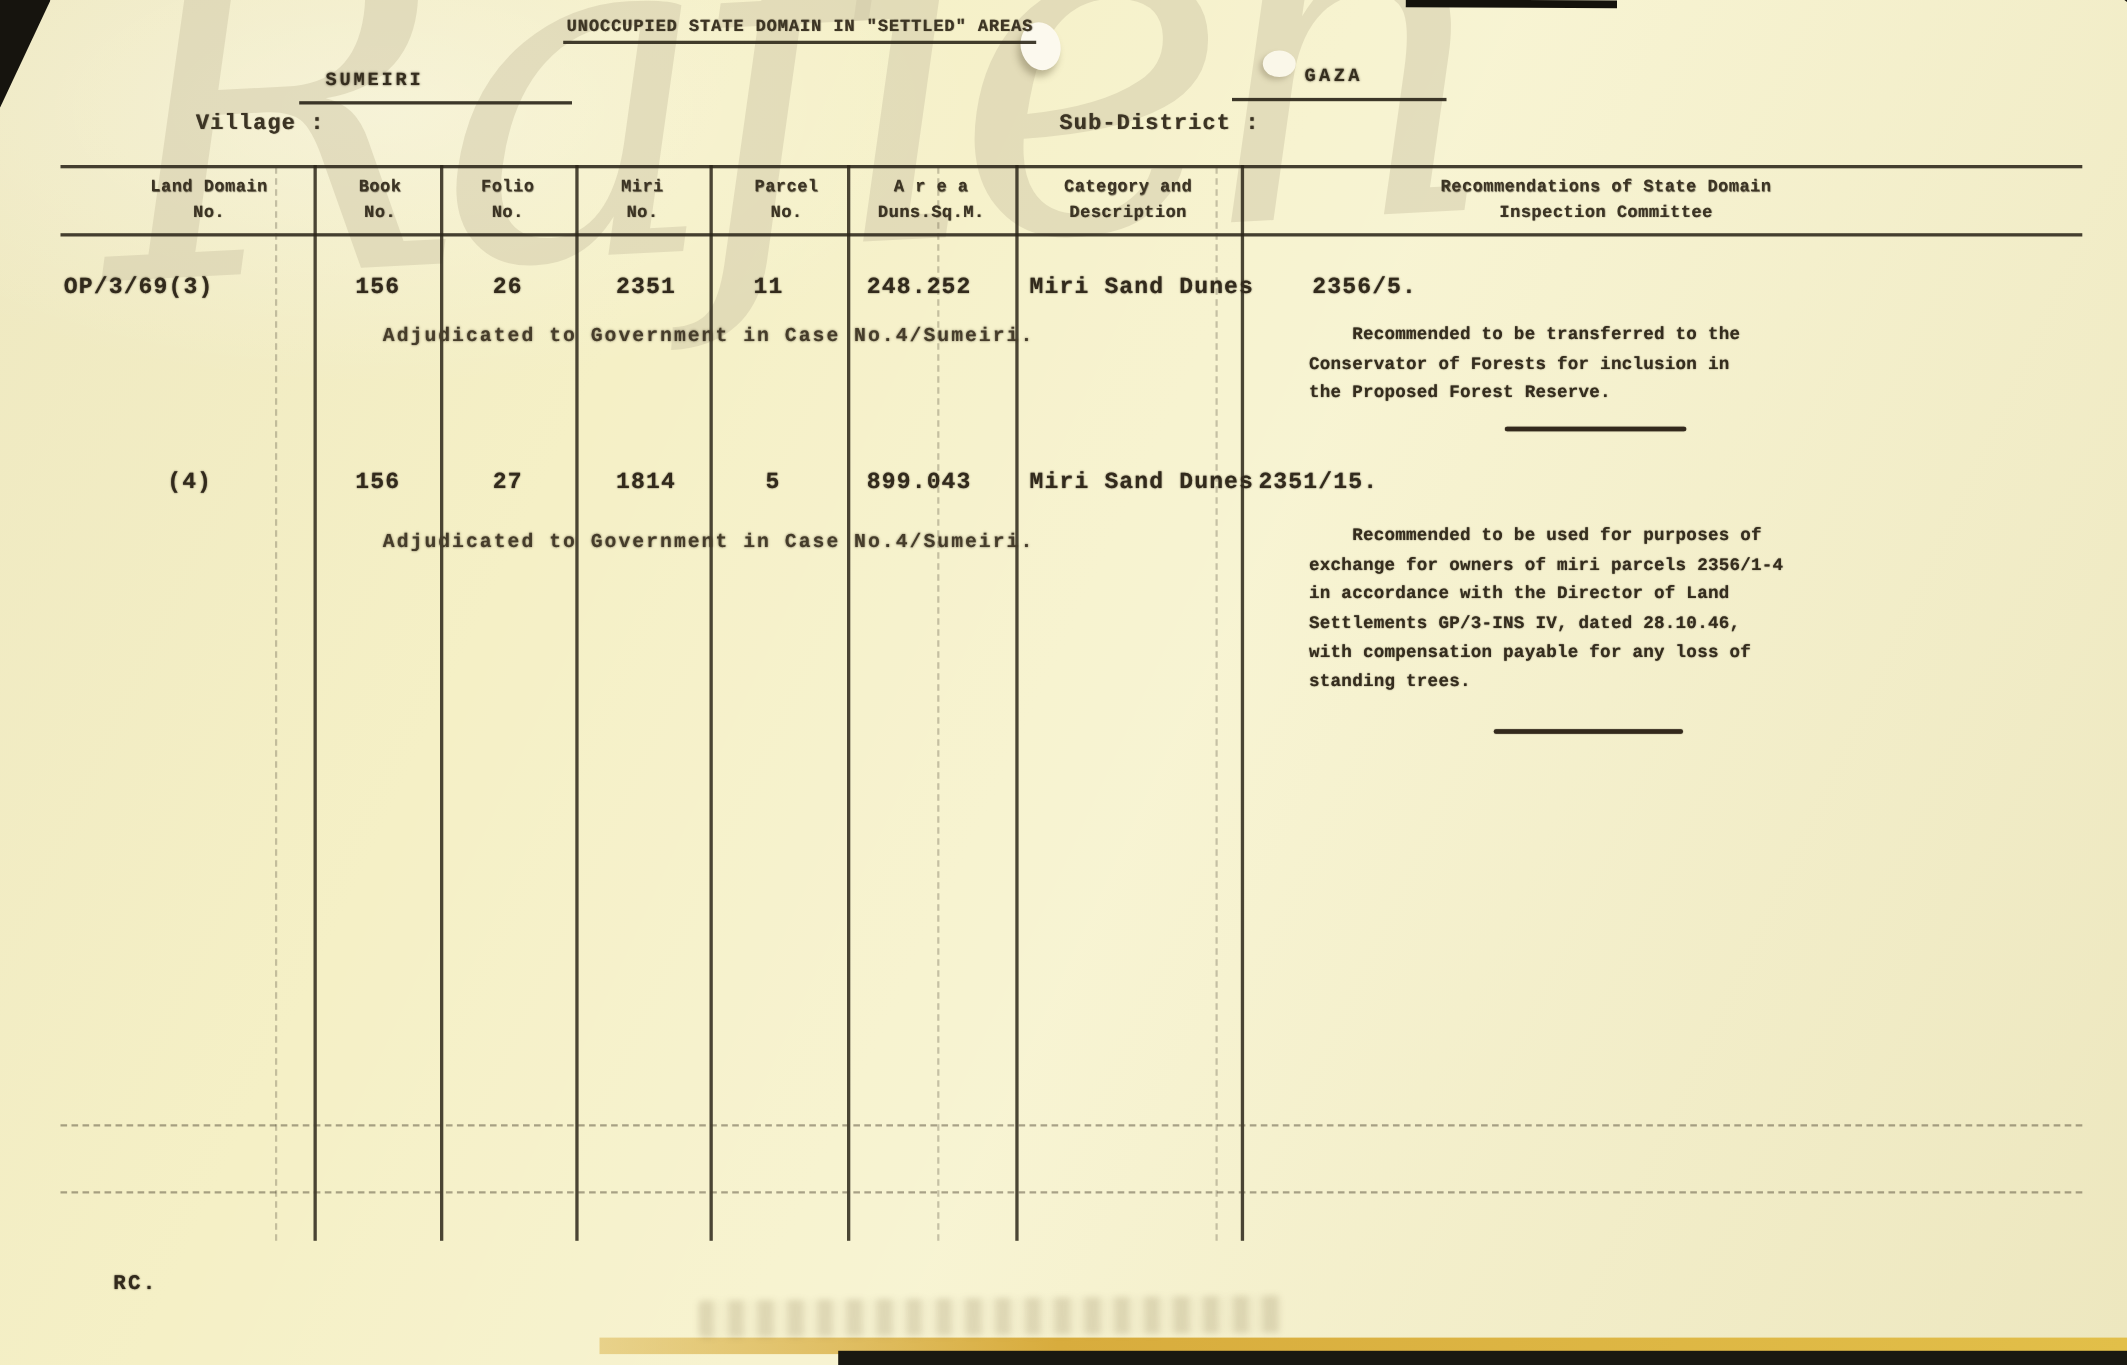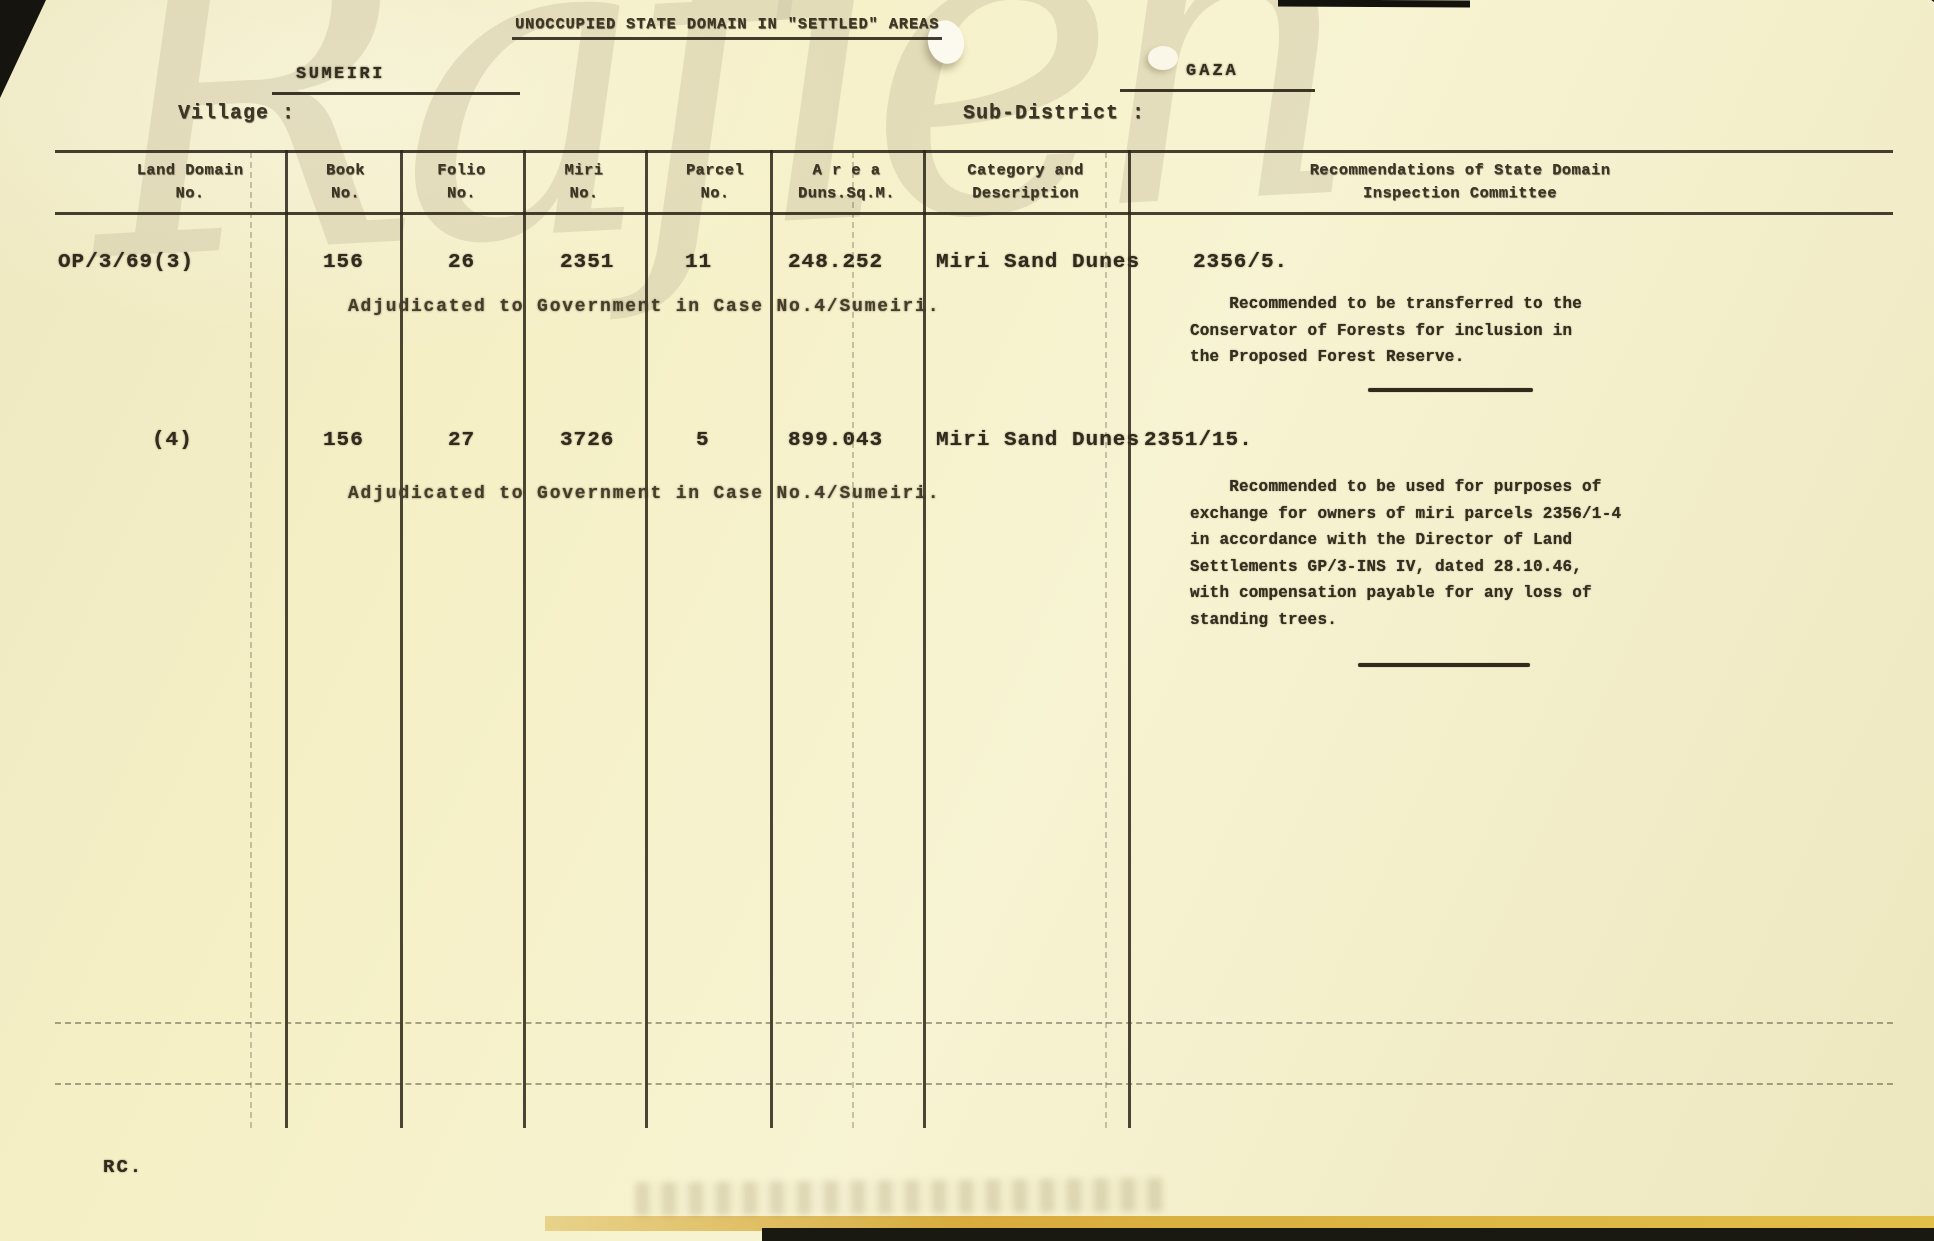--- a/index.html
+++ b/index.html
@@ -131,21 +131,21 @@
   <div class="cell" style="left:1193px;top:250px;">2356/5.</div>
   <div class="adjud" style="top:296px;">Adjudicated to Government in Case No.4/Sumeiri.</div>
   <div class="rec" style="top:291px;">    Recommended to be transferred to the
 Conservator of Forests for inclusion in
 the Proposed Forest Reserve.</div>
   <div class="rule" style="left:1368px;top:388px;width:165px;"></div>
 
   <div class="cell" style="left:152px;top:428px;">(4)</div>
   <div class="cell" style="left:323px;top:428px;">156</div>
   <div class="cell" style="left:448px;top:428px;">27</div>
-  <div class="cell" style="left:560px;top:428px;">3726</div>
+  <div class="cell" style="left:560px;top:428px;">1814</div>
   <div class="cell" style="left:696px;top:428px;">5</div>
   <div class="cell" style="left:788px;top:428px;">899.043</div>
   <div class="cell" style="left:936px;top:428px;">Miri Sand Dunes</div>
   <div class="cell" style="left:1144px;top:428px;">2351/15.</div>
   <div class="adjud" style="top:483px;">Adjudicated to Government in Case No.4/Sumeiri.</div>
   <div class="rec" style="top:474px;">    Recommended to be used for purposes of
 exchange for owners of miri parcels 2356/1-4
 in accordance with the Director of Land
 Settlements GP/3-INS IV, dated 28.10.46,
 with compensation payable for any loss of

